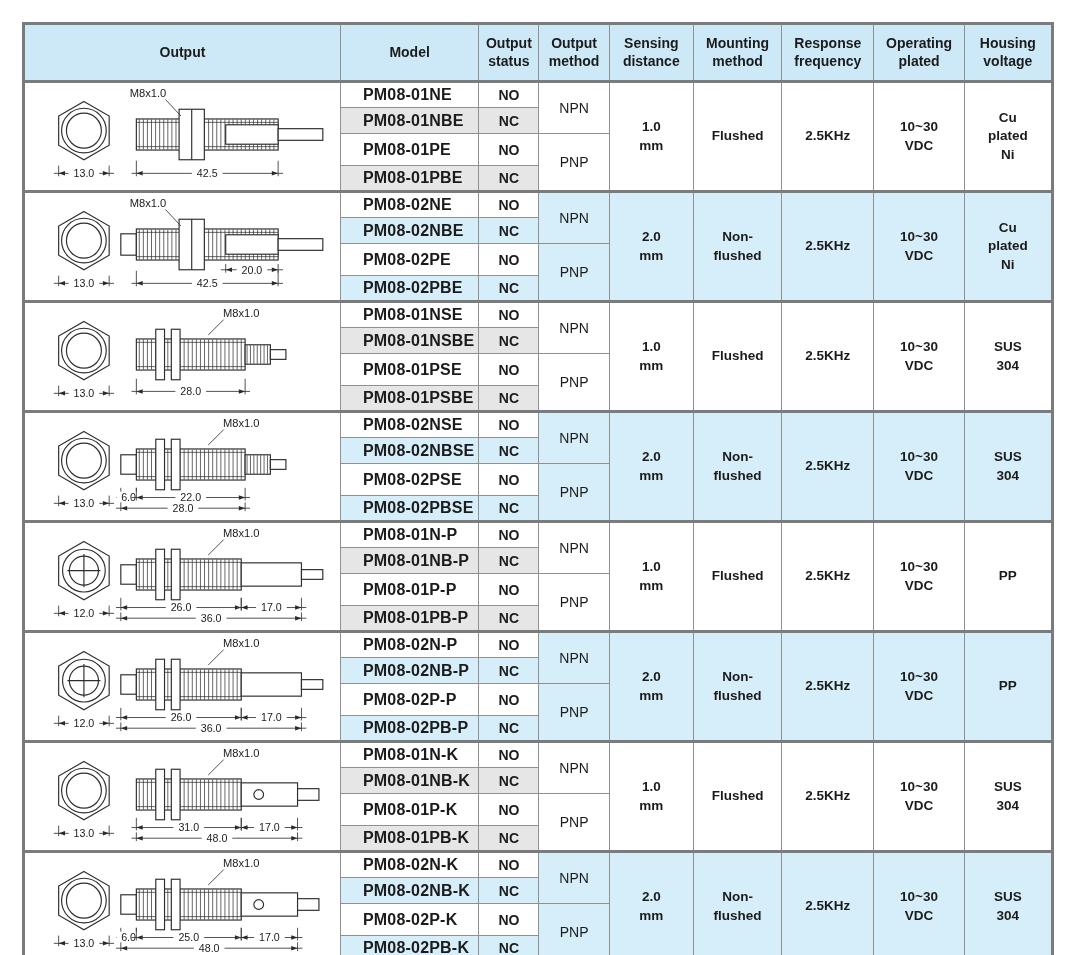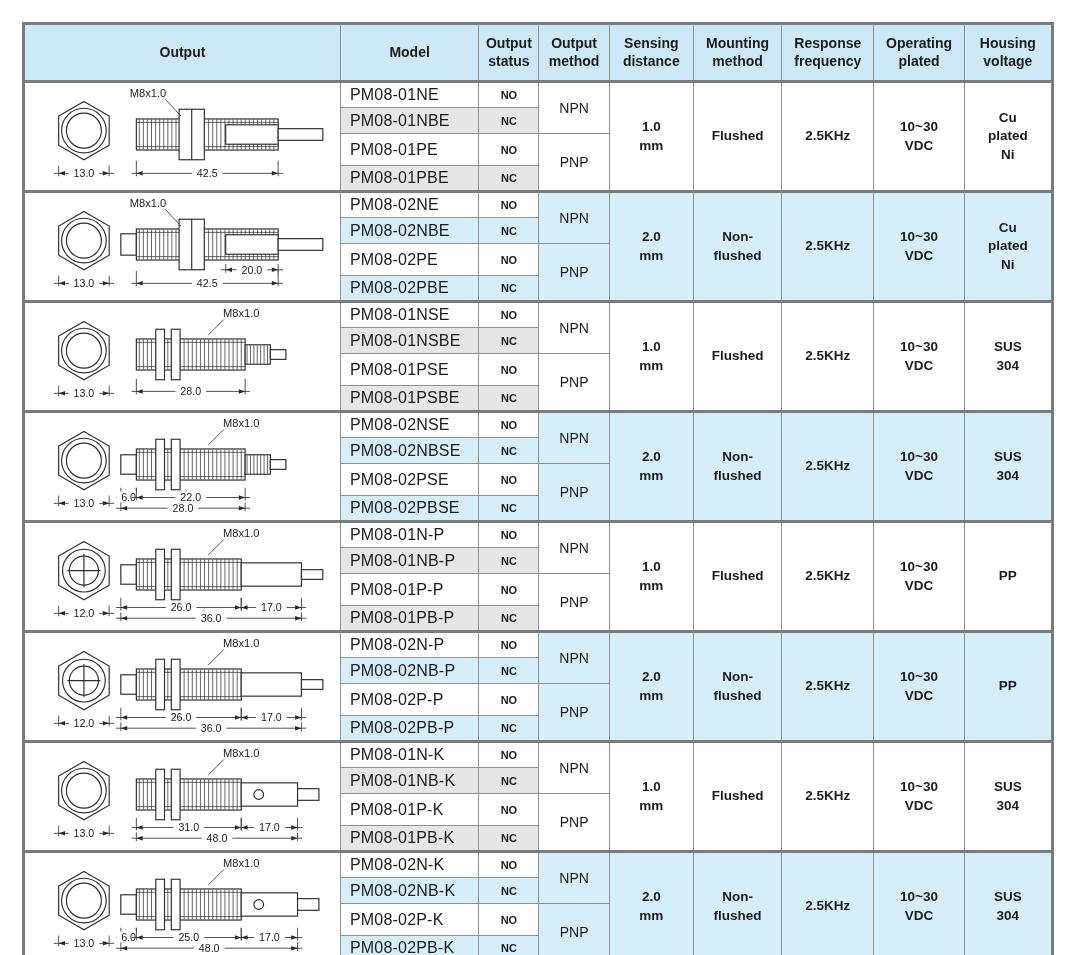--- a/index.html
+++ b/index.html
@@ -9,22 +9,22 @@
   *{box-sizing:border-box}
   html,body{margin:0;padding:0;background:#fff}
   body{width:1082px;height:955px;font-family:"Liberation Sans","DejaVu Sans",sans-serif;color:var(--txt)}
   .sheet{padding:22px 22px 0 22px}
   table{border-collapse:collapse;table-layout:fixed;width:1032px;border:3px solid var(--thick)}
   th,td{border:1px solid var(--thin);text-align:center;vertical-align:middle;padding:0}
   thead th{background:var(--header);height:58px;font-size:14px;font-weight:bold;white-space:pre-line;line-height:1.25;border-bottom:3px solid var(--thick)}
   tbody tr{height:26px}
   tr.gstart td{border-top:3px solid var(--thick)}
   td.outline{background:#fff;padding:1px 6px}
-  td.model{text-align:left;padding-left:9px;font-size:16px;font-weight:normal;letter-spacing:.2px}
-  td.status{font-size:11px;font-weight:bold}
+  td.model{text-align:left;padding-left:22px;font-size:16px;font-weight:bold;letter-spacing:.2px}
+  td.status{font-size:14px;font-weight:bold}
   td.method{font-size:14px;font-weight:normal}
   td.merged{font-size:13.5px;font-weight:bold;white-space:pre-line;line-height:1.35}
   td.sb{background:var(--blue)}
   td.sg{background:var(--gray)}
   td.cb{background:var(--blue)}
   
   svg .ln{fill:none;stroke:#2e2e2e;stroke-width:1.2}
   svg .fw{fill:#fff;stroke:#2e2e2e;stroke-width:1.2}
   svg .hl{stroke:#2e2e2e;stroke-width:.75}
   svg .dl{stroke:#3a3a3a;stroke-width:.9;fill:none}

